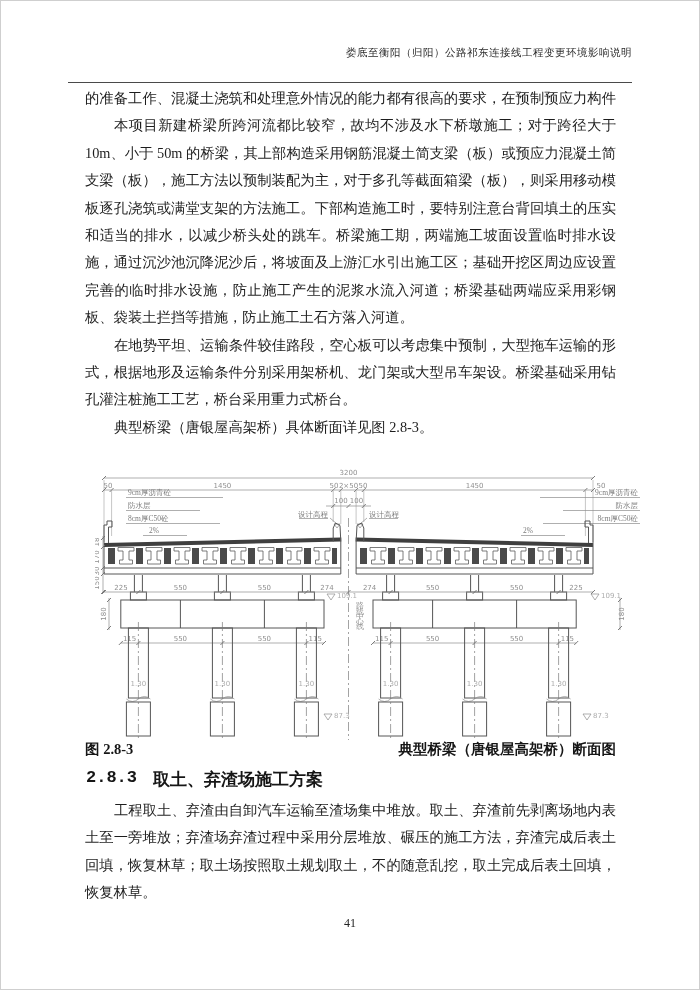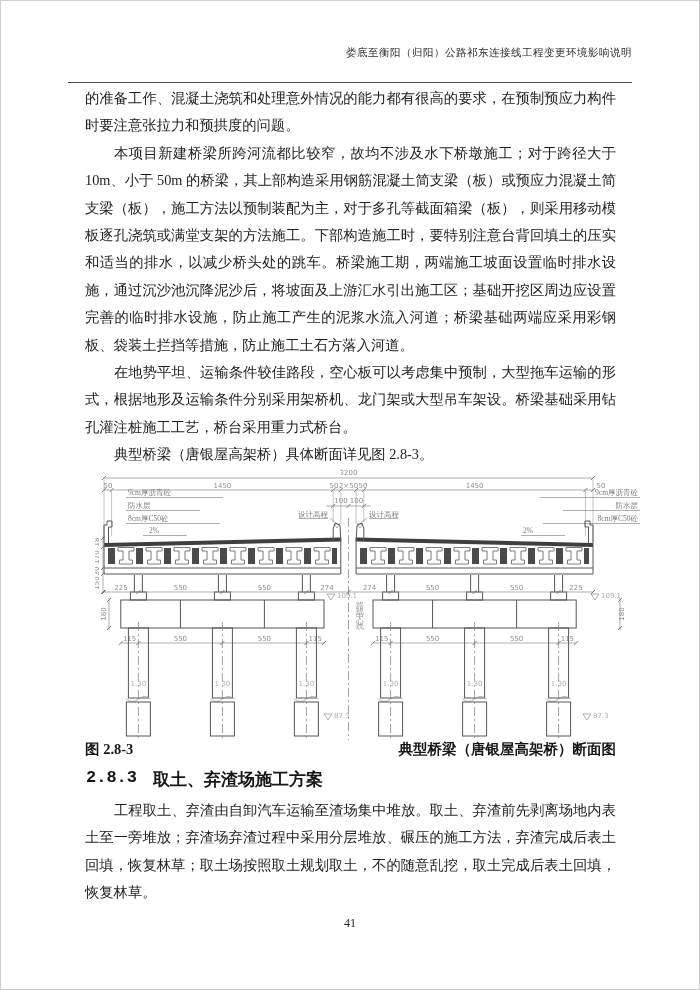--- a/index.html
+++ b/index.html
@@ -31,21 +31,20 @@
   text.dtf{font:7px "DejaVu Sans",sans-serif;fill:#adadad;}
 </style>
 </head>
 <body>
 <div class="page"></div>
 
 <div class="hdr">娄底至衡阳（归阳）公路祁东连接线工程变更环境影响说明</div>
 
 <div class="text-block tb1">
   <div class="ln">的准备工作、混凝土浇筑和处理意外情况的能力都有很高的要求，在预制预应力构件</div>
-  <div class="ln end">时要注意张拉力和预拱度的问题。</div>
   <div class="ln ind">本项目新建桥梁所跨河流都比较窄，故均不涉及水下桥墩施工；对于跨径大于</div>
   <div class="ln">10m、小于 50m 的桥梁，其上部构造采用钢筋混凝土简支梁（板）或预应力混凝土简</div>
   <div class="ln">支梁（板），施工方法以预制装配为主，对于多孔等截面箱梁（板），则采用移动模</div>
   <div class="ln">板逐孔浇筑或满堂支架的方法施工。下部构造施工时，要特别注意台背回填土的压实</div>
   <div class="ln">和适当的排水，以减少桥头处的跳车。桥梁施工期，两端施工坡面设置临时排水设</div>
   <div class="ln">施，通过沉沙池沉降泥沙后，将坡面及上游汇水引出施工区；基础开挖区周边应设置</div>
   <div class="ln">完善的临时排水设施，防止施工产生的泥浆水流入河道；桥梁基础两端应采用彩钢</div>
   <div class="ln end">板、袋装土拦挡等措施，防止施工土石方落入河道。</div>
   <div class="ln ind">在地势平坦、运输条件较佳路段，空心板可以考虑集中预制，大型拖车运输的形</div>
   <div class="ln">式，根据地形及运输条件分别采用架桥机、龙门架或大型吊车架设。桥梁基础采用钻</div>

